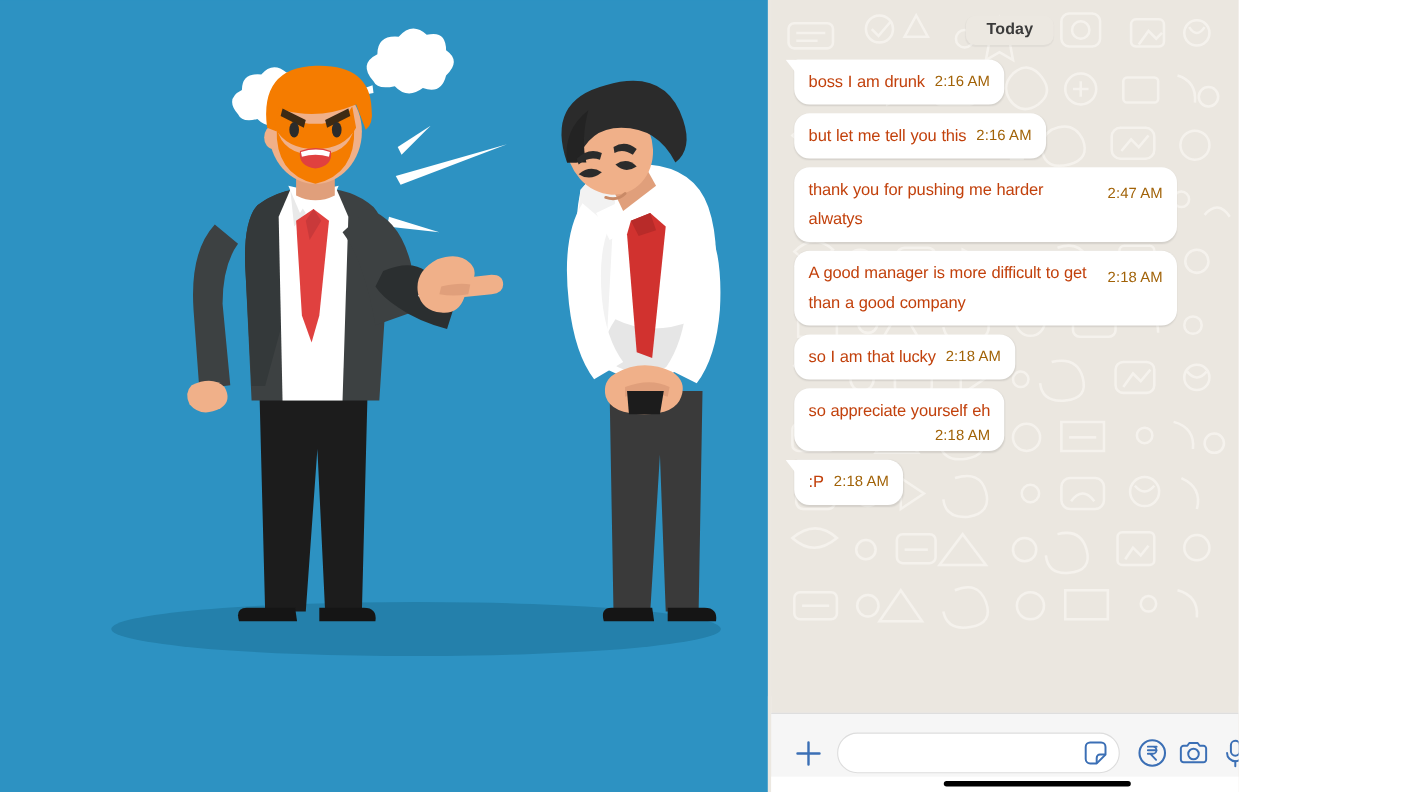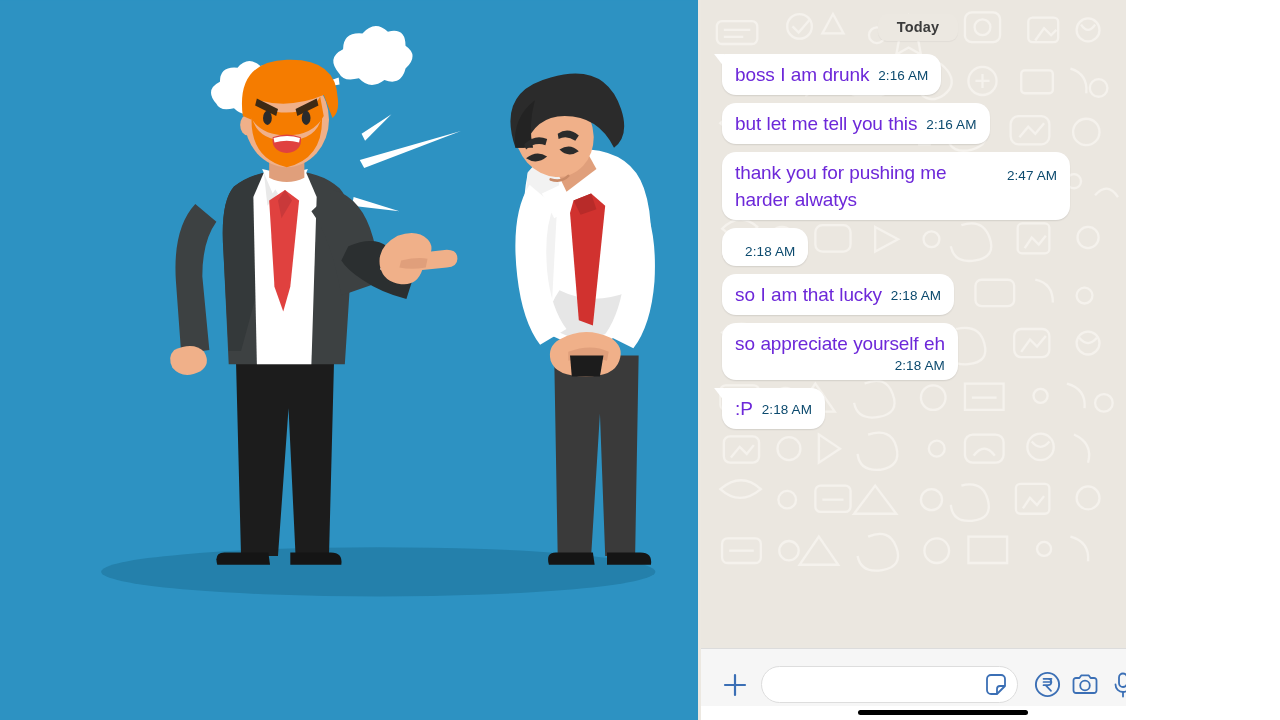--- a/index.html
+++ b/index.html
@@ -74,29 +74,29 @@
   .bubble.tailed { border-top-left-radius: 3px; }
   .bubble.tailed::before {
     content: "";
     position: absolute;
     top: 0; left: -8px;
     width: 10px; height: 13px;
     background: #ffffff;
     clip-path: polygon(100% 0, 100% 100%, 0 0);
   }
   .btext {
-    font-size: 19px;
+    font-size: 15px;
     line-height: 27px;
-    color: #6d28d9;
+    color: #c2410c;
     letter-spacing: -.15px;
     word-spacing: .4px;
   }
   .time {
     font-size: 13.5px;
-    color: #0c4a6e;
+    color: #a16207;
     white-space: nowrap;
     letter-spacing: .1px;
   }
   
   .inline .btext { display: inline; }
   .inline .time { display: inline; margin-left: 9px; position: relative; top: -1px; }
   
   .wrapped .time { display: block; text-align: right; margin-top: 1px; }
   
   .float .time { float: right; margin-left: 10px; margin-top: 9px; }
@@ -429,20 +429,21 @@
       <div class="msg-row">
         <div class="bubble float" style="max-width:348px">
           <span class="time">2:47 AM</span>
           <span class="btext">thank you for pushing me harder alwatys</span>
         </div>
       </div>
 
       <div class="msg-row">
         <div class="bubble float" style="max-width:348px">
           <span class="time">2:18 AM</span>
+          <span class="btext">A good manager is more difficult to get than a good company</span>
         </div>
       </div>
 
       <div class="msg-row">
         <div class="bubble inline">
           <span class="btext">so I am that lucky</span><span class="time">2:18 AM</span>
         </div>
       </div>
 
       <div class="msg-row">

